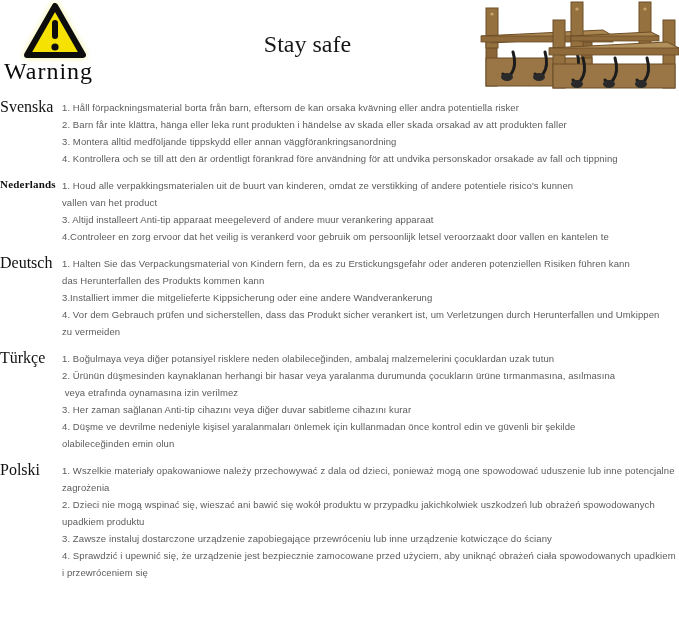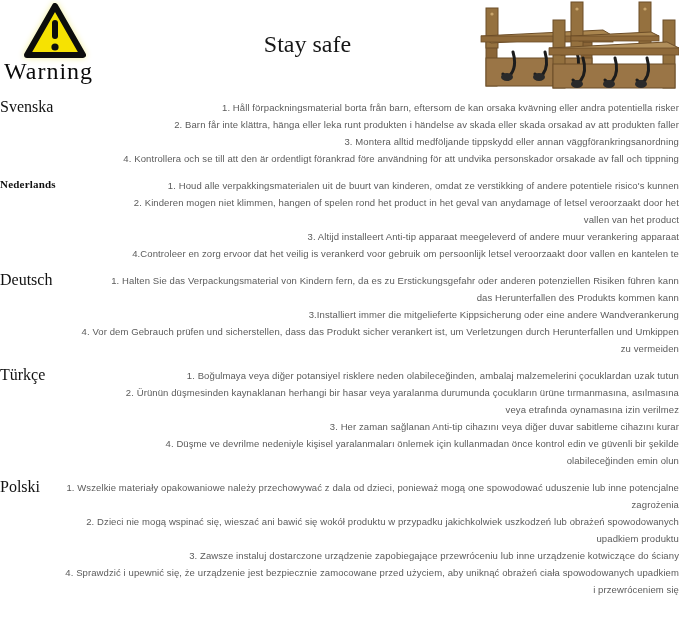--- a/index.html
+++ b/index.html
@@ -35,21 +35,21 @@
   .section-label{
     flex:0 0 62px;max-width:62px;
     font-family:"Liberation Serif", serif;
     font-size:16px;color:#111;text-align:left;
     line-height:15px;padding-top:0;
   }
   .section-label.small{font-size:11px;font-weight:bold;letter-spacing:.2px;}
   .section-lines{flex:1;min-width:0;}
   .line{
     font-size:9.5px;color:#5b5b5b;line-height:17px;
-    white-space:pre;letter-spacing:.1px;text-align:right;
+    white-space:pre;letter-spacing:.1px;
   }
 </style>
 </head>
 <body>
 
 <div class="page">
 
   <div class="warning-block">
     <svg class="warning-tri" width="66" height="58" viewBox="0 0 66 58">
       <path d="M33 4 L61 53 L5 53 Z" fill="#F6E202" stroke="#0d0d0d" stroke-width="6" stroke-linejoin="round"></path>
@@ -120,21 +120,20 @@
           <div class="line">2. Barn får inte klättra, hänga eller leka runt produkten i händelse av skada eller skada orsakad av att produkten faller</div>
           <div class="line">3. Montera alltid medföljande tippskydd eller annan väggförankringsanordning</div>
           <div class="line">4. Kontrollera och se till att den är ordentligt förankrad före användning för att undvika personskador orsakade av fall och tippning</div>
         </div>
     </div>
 
     <div class="section">
       <div class="section-label small">Nederlands</div>
       <div class="section-lines">
           <div class="line">1. Houd alle verpakkingsmaterialen uit de buurt van kinderen, omdat ze verstikking of andere potentiele risico's kunnen</div>
-          <div class="line">2. Kinderen mogen niet klimmen, hangen of spelen rond het product in het geval van anydamage of letsel veroorzaakt door het</div>
           <div class="line">vallen van het product</div>
           <div class="line">3. Altijd installeert Anti-tip apparaat meegeleverd of andere muur verankering apparaat</div>
           <div class="line">4.Controleer en zorg ervoor dat het veilig is verankerd voor gebruik om persoonlijk letsel veroorzaakt door vallen en kantelen te</div>
         </div>
     </div>
 
     <div class="section">
       <div class="section-label">Deutsch</div>
       <div class="section-lines">
           <div class="line">1. Halten Sie das Verpackungsmaterial von Kindern fern, da es zu Erstickungsgefahr oder anderen potenziellen Risiken führen kann</div>

